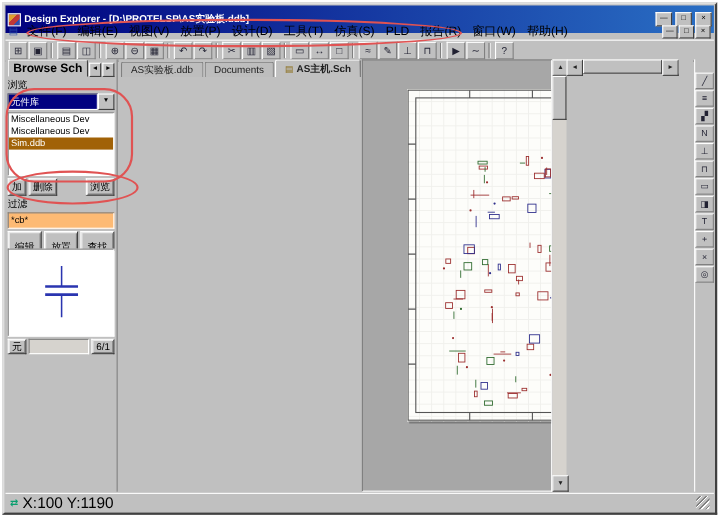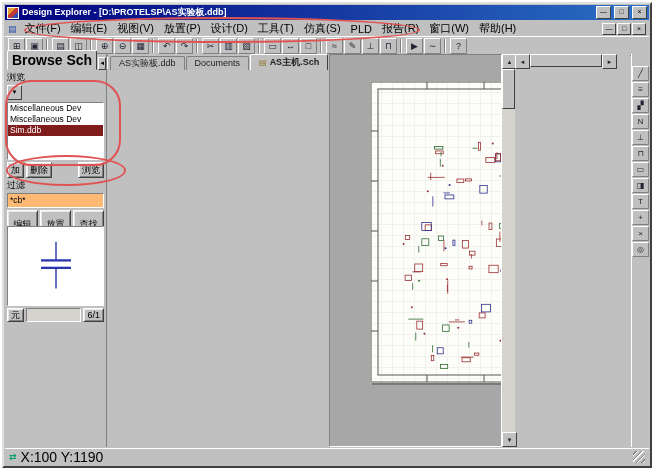--- a/index.html
+++ b/index.html
@@ -1,50 +1,50 @@
 <!DOCTYPE html>
 <html><head>
 <meta charset="utf-8">
 <style>
   html,body{margin:0;padding:0}
   body{width:654px;height:470px;background:#fff;position:relative;font-family:"Liberation Sans","DejaVu Sans",sans-serif;-webkit-font-smoothing:none}
   .window{position:absolute;left:2px;top:2px;width:646px;height:462px;background:#c0c0c0;border:2px solid;border-color:#dfdfdf #404040 #404040 #dfdfdf;box-sizing:content-box}
   
-  .titlebar{position:absolute;left:1px;top:1px;right:1px;height:15px;display:flex;align-items:center;gap:3px;background:linear-gradient(90deg,#00007e,#2a6fc4);padding:0 2px}
+  .titlebar{position:absolute;left:1px;top:1px;right:1px;height:25px;display:flex;align-items:center;gap:3px;background:linear-gradient(90deg,#00007e,#2a6fc4);padding:0 2px}
   .app-icon{width:10px;height:10px;background:linear-gradient(135deg,#e0a030 0 40%,#c03838 40% 70%,#3050b0 70%);border:1px solid #fff;flex:0 0 auto}
   .title-text{flex:1;color:#fff;font-size:9px;font-weight:bold;white-space:nowrap;overflow:hidden}
   .win-btn{width:13px;height:11px;font-size:7px;line-height:10px;text-align:center;color:#000;flex:0 0 auto;border:1px solid;border-color:#fff #404040 #404040 #fff;background:#c0c0c0}
   .win-btn.sm{width:12px;height:10px;line-height:9px}
   
   .menubar{position:absolute;left:1px;top:17px;right:1px;height:15px;display:flex;align-items:center;padding:0 3px;gap:1px}
   .doc-icon{font-size:9px;color:#2a4faa;margin-right:2px}
   .menu-items{display:flex;align-items:center;flex:1}
   .menu-item{font-size:11px;color:#000;padding:1px 5px;white-space:nowrap}
   
   .toolbar{position:absolute;left:1px;top:32px;right:1px;height:18px;display:flex;align-items:center;padding:0 3px;border-top:1px solid #fff;border-bottom:1px solid #808080;background:#c0c0c0}
   .tgroup{display:flex;gap:1px;align-items:center}
   .tgroup+.tgroup{margin-left:3px;padding-left:5px;border-left:1px solid #808080;box-shadow:inset 1px 0 0 #fff;height:14px}
   .tbtn{width:15px;height:14px;display:flex;align-items:center;justify-content:center;border:1px solid;border-color:#fff #808080 #808080 #fff;background:#c0c0c0}
   .tglyph{font-size:9px;line-height:9px;color:#223}
   
   .left-panel{position:absolute;left:1px;top:50px;width:102px;bottom:19px;display:flex;flex-direction:column;gap:2px;padding:2px;box-sizing:border-box;border-right:1px solid #808080;background:#c0c0c0}
   .panel-header{height:14px;display:flex;align-items:flex-end;gap:1px}
-  .panel-tab{font-size:14px;font-weight:bold;padding:1px 4px;border:1px solid;border-color:#fff #404040 #c0c0c0 #fff;border-radius:2px 2px 0 0;background:#c0c0c0;white-space:nowrap}
+  .panel-tab{font-size:11px;font-weight:bold;padding:1px 4px;border:1px solid;border-color:#fff #404040 #c0c0c0 #fff;border-radius:2px 2px 0 0;background:#c0c0c0;white-space:nowrap}
   .hbtn{width:11px;height:11px;font-size:6px;line-height:10px;text-align:center;border:1px solid;border-color:#fff #404040 #404040 #fff;background:#c0c0c0;margin-left:auto}
   .hbtn+.hbtn{margin-left:0}
   .plabel{font-size:9px;height:11px;line-height:11px;color:#000}
   .dropdown{height:15px;display:flex}
   .dd-value{flex:1;border:1px solid;border-color:#808080 #fff #fff #808080;background:#fff;font-size:8.5px;line-height:13px;padding:0 2px;overflow:hidden;white-space:nowrap}
   .dd-value{background:#000080;color:#fff}
   .dd-btn{width:13px;border:1px solid;border-color:#fff #404040 #404040 #fff;background:#c0c0c0;font-size:6px;line-height:13px;text-align:center}
   .listbox{border:1px solid;border-color:#808080 #fff #fff #808080;background:#fff;overflow:hidden}
   .lib-list{height:56px}
   .comp-list{flex:1}
   .list-row{height:11px;line-height:11px;font-size:8.5px;padding:0 2px;white-space:nowrap;overflow:hidden;color:#000}
-  .list-row.selected{background:#7f1d1d;color:#fff}
+  .list-row.selected{background:#a16207;color:#fff}
   .btnrow{height:16px;display:flex;gap:2px;align-items:stretch}
   .btnrow.three{height:14px}
   .pbtn{font-family:inherit;font-size:9px;padding:0 3px;border:1px solid;border-color:#fff #404040 #404040 #fff;background:#c0c0c0;box-shadow:inset 1px 1px 0 #e8e8e8,inset -1px -1px 0 #808080;white-space:nowrap;line-height:11px}
   .pbtn.browse{margin-left:auto}
   .pbtn.f{flex:1;padding:8px 1px}
   .filter-input{height:13px;border:1px solid;border-color:#808080 #fff #fff #808080;background:#fdba74;font-size:8.5px;line-height:12px;padding:0 2px}
   .preview{height:78px;border:1px solid;border-color:#808080 #fff #fff #808080;background:#fff;display:flex;align-items:center;justify-content:center}
   .preview svg{width:56px;height:60px}
   .pager{height:14px;display:flex;gap:2px}
   .pager-track{flex:1;border:1px solid;border-color:#808080 #fff #fff #808080;background:#d6d3ce}
@@ -204,20 +204,21 @@
   </div>
 
   <div class="left-panel">
     <div class="panel-header">
       <span class="panel-tab">Browse Sch</span>
       <span class="hbtn">◄</span>
       <span class="hbtn">►</span>
     </div>
     <div class="plabel">浏览</div>
     <div class="dropdown">
+      <span class="dd-value">元件库</span>
       <span class="dd-btn">▼</span>
     </div>
     <div class="listbox lib-list">
 
     <div class="list-row"><span>Miscellaneous Dev</span></div>
         <div class="list-row"><span>Miscellaneous Dev</span></div>
         <div class="list-row selected"><span>Sim.ddb</span></div>
       </div>
     <div class="btnrow">
       <button class="pbtn">加</button>

